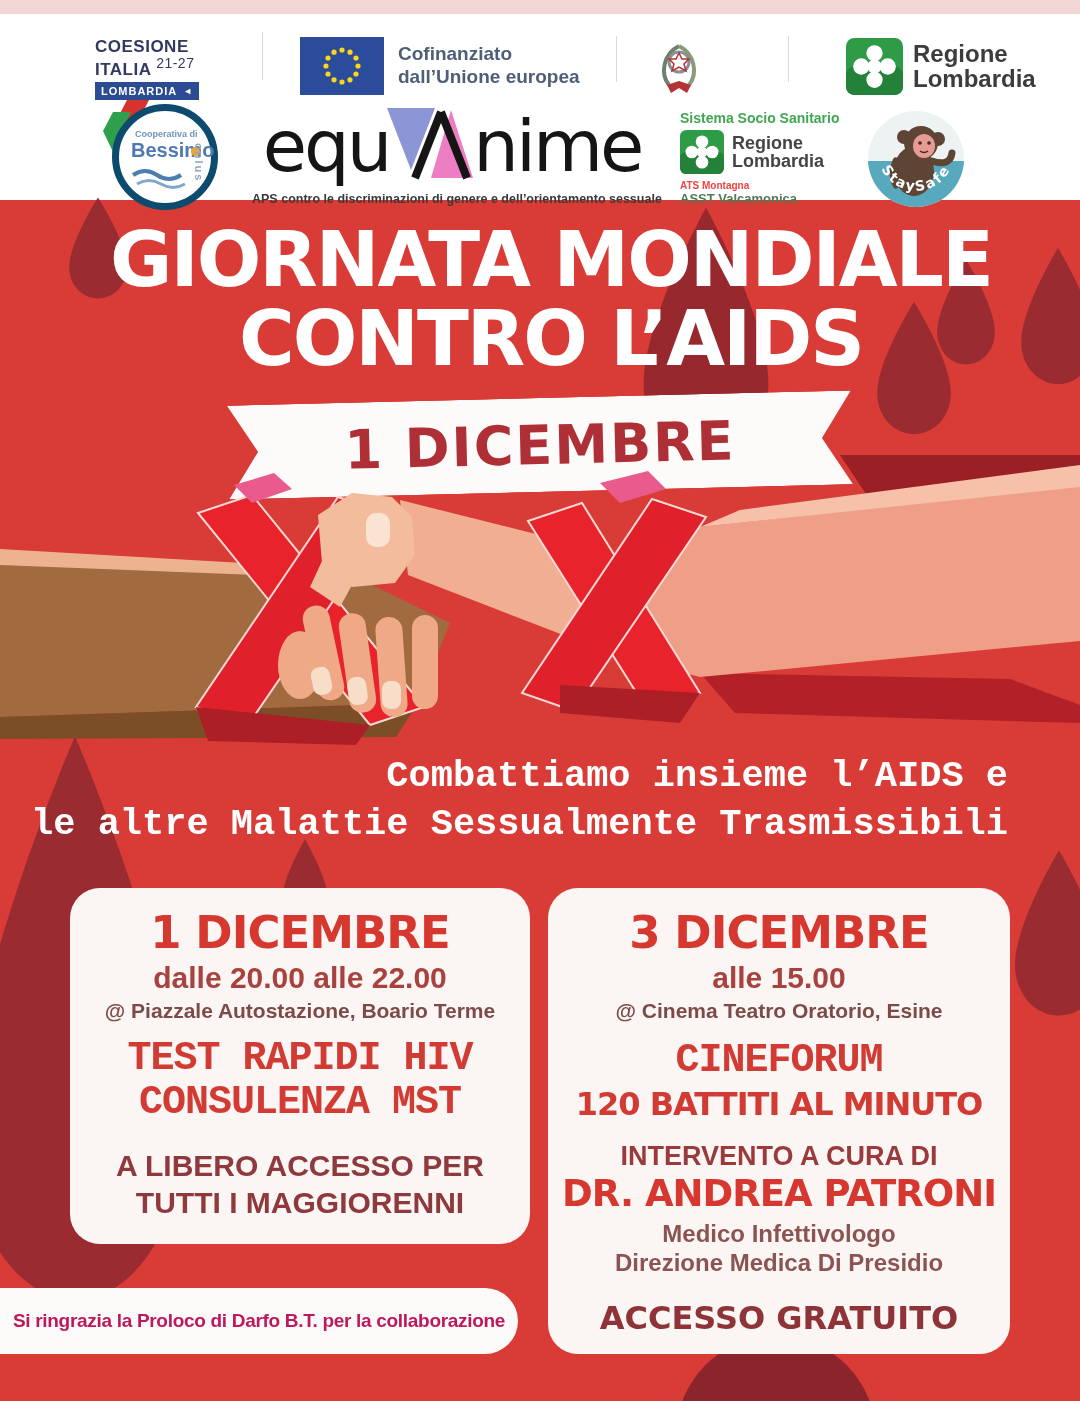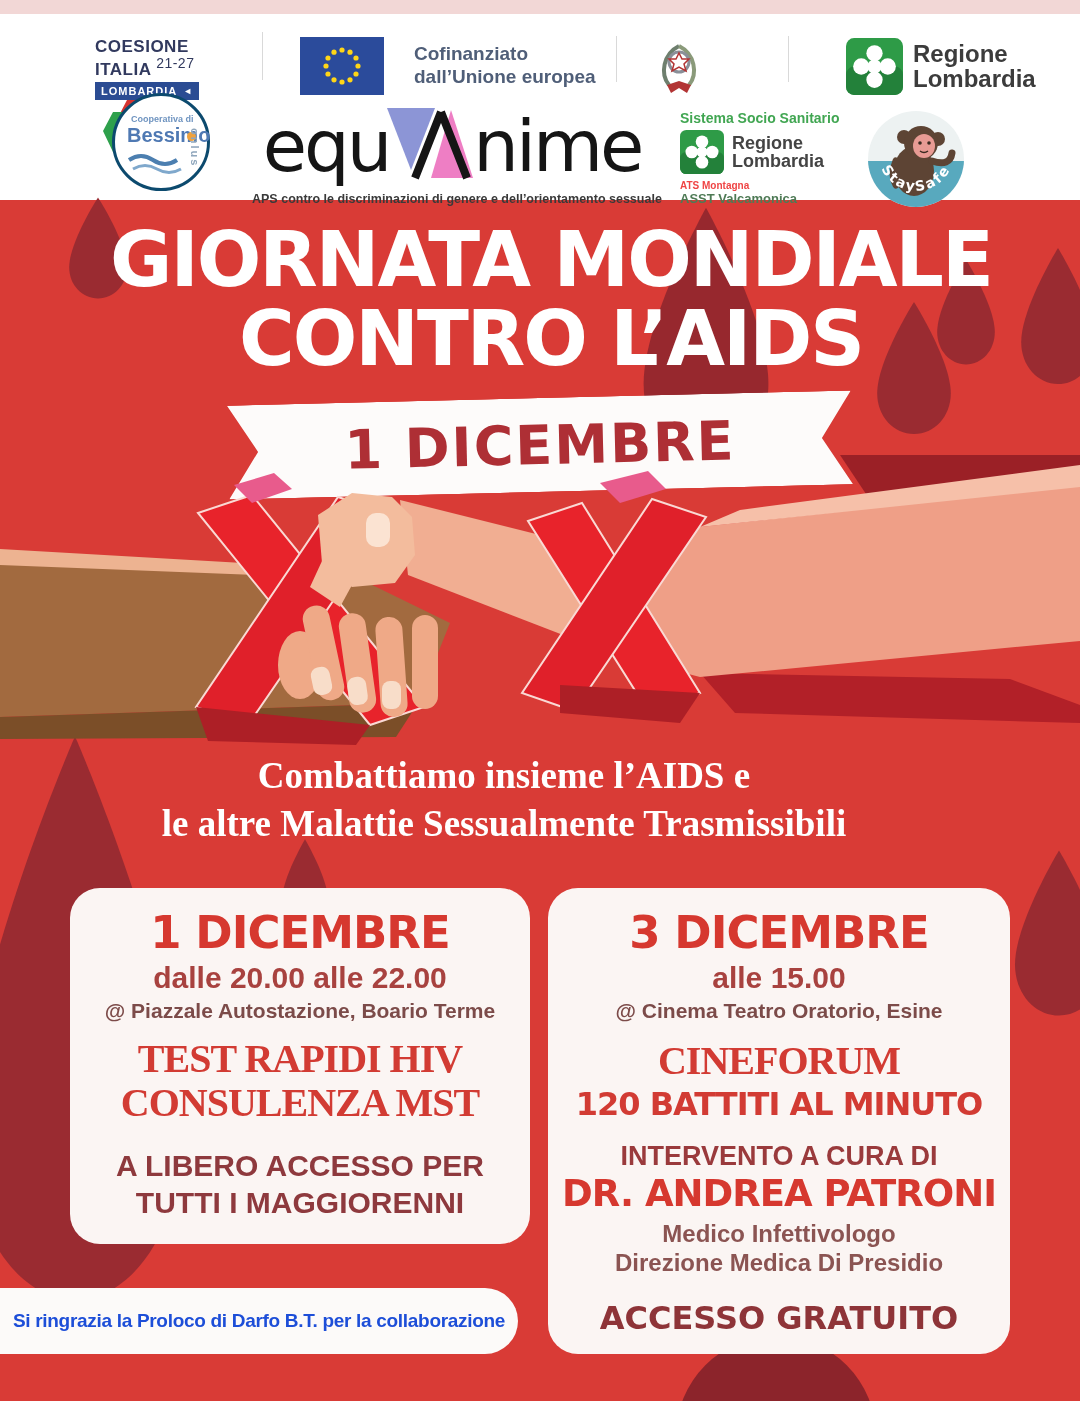--- a/index.html
+++ b/index.html
@@ -10,28 +10,28 @@
   #top-strip{left:0;top:0;width:1080px;height:14px;background:#F2D7D6;}
   #header{left:0;top:14px;width:1080px;height:186px;background:#FFFFFF;}
   .vdiv{width:1px;background:#D9D9D9;}
   
   #coesione{left:95px;top:24px;display:flex;align-items:flex-start;flex-direction:column;}
   .coe-t1{font-size:17px;font-weight:800;color:#31395E;letter-spacing:.5px;line-height:1.05;}
   .coe-band{margin-top:4px;background:#2B4C93;color:#fff;font-size:11px;font-weight:700;
     letter-spacing:1px;padding:3px 6px;display:flex;align-items:center;gap:6px;}
   .coe-sup{font-size:14px;vertical-align:super;font-weight:400;}
   
-  #eu{left:300px;top:23px;display:flex;align-items:center;gap:30px;}
+  #eu{left:300px;top:23px;display:flex;align-items:center;gap:14px;}
   .eu-label{font-size:19px;font-weight:700;color:#4F5E78;line-height:1.2;}
   
   #emblem{left:656px;top:26px;}
   #regione1{left:846px;top:24px;display:flex;align-items:center;gap:10px;}
   .reg-name{font-size:24px;font-weight:700;color:#3C3C3C;line-height:1.02;}
   
-  #bessimo{left:112px;top:79px;width:92px;height:92px;border:3px solid #0c4a6e;
+  #bessimo{left:112px;top:90px;width:92px;height:92px;border:7px solid #0c4a6e;
     border-radius:50%;background:#fff;}
   .bes-small{position:absolute;left:16px;top:18px;font-size:9px;color:#6F94C0;font-weight:700;}
   .bes-name{position:absolute;left:12px;top:28px;font-size:20px;font-weight:800;color:#4F79B3;}
   .bes-dot{position:absolute;left:72px;top:36px;width:9px;height:9px;border-radius:50%;background:#F0A23C;}
   .bes-onlus{position:absolute;right:6px;top:32px;writing-mode:vertical-rl;font-size:11px;
     letter-spacing:2px;color:#8FA6BC;font-weight:700;}
   #equanime{left:252px;top:92px;width:400px;text-align:center;}
   .equ-row{display:flex;align-items:center;justify-content:center;}
   .equ-word{font-family:"DejaVu Sans",sans-serif;font-size:72px;font-weight:400;
     color:#151515;letter-spacing:-3px;line-height:1;}
@@ -46,51 +46,51 @@
   
   #title{left:0;top:220px;width:1080px;text-align:center;z-index:2;
     font-family:"DejaVu Sans",sans-serif;font-weight:bold;color:#FFFFFF;
     font-size:76px;line-height:79px;letter-spacing:-2px;padding-left:11px;}
   #ribbon{left:228px;top:398px;width:624px;height:94px;background:#FDFBFA;z-index:2;
     transform:rotate(-1.4deg);display:flex;align-items:center;justify-content:center;
     clip-path:polygon(0 0,100% 0,calc(100% - 30px) 50%,100% 100%,0 100%,30px 50%);}
   #ribbon .date{font-family:"DejaVu Sans",sans-serif;font-weight:bold;font-size:54px;
     color:#AE2F35;letter-spacing:2px;}
   #hands{left:0;top:455px;width:1080px;height:300px;z-index:3;}
-  #subtitle{left:0;top:752px;width:1008px;text-align:center;z-index:2;color:#fff;
-    font-family:Liberation Serif, serif;font-weight:bold;font-size:37px;line-height:48px;}
+  #subtitle{left:0;top:752px;width:1008px;text-align:right;z-index:2;color:#fff;
+    font-family:Liberation Mono, monospace;font-weight:bold;font-size:37px;line-height:48px;}
   
   .drop{position:absolute;z-index:1;fill:#9A2B31;}
   #drop-center{fill:#97282E;}
   #under-card-circle{left:676px;top:1336px;width:200px;height:200px;border-radius:50%;
     background:#8C242B;z-index:1;}
   
   .card{background:#FBF5F3;border-radius:30px;z-index:3;text-align:center;}
   #card-left{left:70px;top:888px;width:460px;height:356px;}
   #card-right{left:548px;top:888px;width:462px;height:466px;}
   .c-date{margin-top:18px;font-family:"DejaVu Sans",sans-serif;font-weight:bold;
     font-size:45px;color:#D6382F;letter-spacing:-1px;}
   .c-time{margin-top:2px;font-weight:700;font-size:30px;color:#A8423F;}
   .c-loc{margin-top:4px;font-weight:700;font-size:21px;color:#7C4B49;}
-  .c-title{margin-top:14px;font-family:Liberation Serif, serif;font-weight:bold;
+  .c-title{margin-top:14px;font-family:Liberation Mono, monospace;font-weight:bold;
     font-size:40px;line-height:44px;color:#D23B33;letter-spacing:-1px;}
   .c-title2{font-family:"DejaVu Sans",sans-serif;font-weight:bold;
     font-size:32px;color:#D23B33;letter-spacing:-1px;margin-top:2px;}
   .c-note{margin-top:22px;font-size:30px;line-height:37px;color:#8E393D;font-weight:600;}
   .c-note b{font-weight:800;}
   .c-sp-intro{margin-top:18px;font-weight:700;font-size:27px;color:#9A3A3C;}
   .c-sp-name{font-family:"DejaVu Sans",sans-serif;font-weight:bold;font-size:37px;
     color:#D6382F;letter-spacing:-1px;}
   .c-sp-role{font-weight:700;font-size:24px;line-height:29px;color:#8B5452;}
   .c-access{margin-top:22px;font-family:"DejaVu Sans",sans-serif;font-weight:bold;
     font-size:32px;color:#8E3438;}
   
   #thanks-pill{left:0;top:1288px;width:518px;height:66px;background:#FCFAF9;z-index:3;
     border-radius:0 34px 34px 0;display:flex;align-items:center;justify-content:center;}
-  #thanks-pill span{font-size:19px;font-weight:700;color:#1d4ed8;letter-spacing:-0.3px;}
+  #thanks-pill span{font-size:19px;font-weight:700;color:#be185d;letter-spacing:-0.3px;}
 </style>
 </head>
 <body>
 
 <svg width="0" height="0" style="position:absolute">
   <defs>
     <symbol id="dropShape" viewBox="0 0 100 140" preserveAspectRatio="none">
       <path d="M50 2 C50 2 10 62 10 96 C10 120 28 138 50 138 C72 138 90 120 90 96 C90 62 50 2 50 2 Z"></path>
     </symbol>
     <symbol id="rosaCamuna" viewBox="0 0 56 56">

